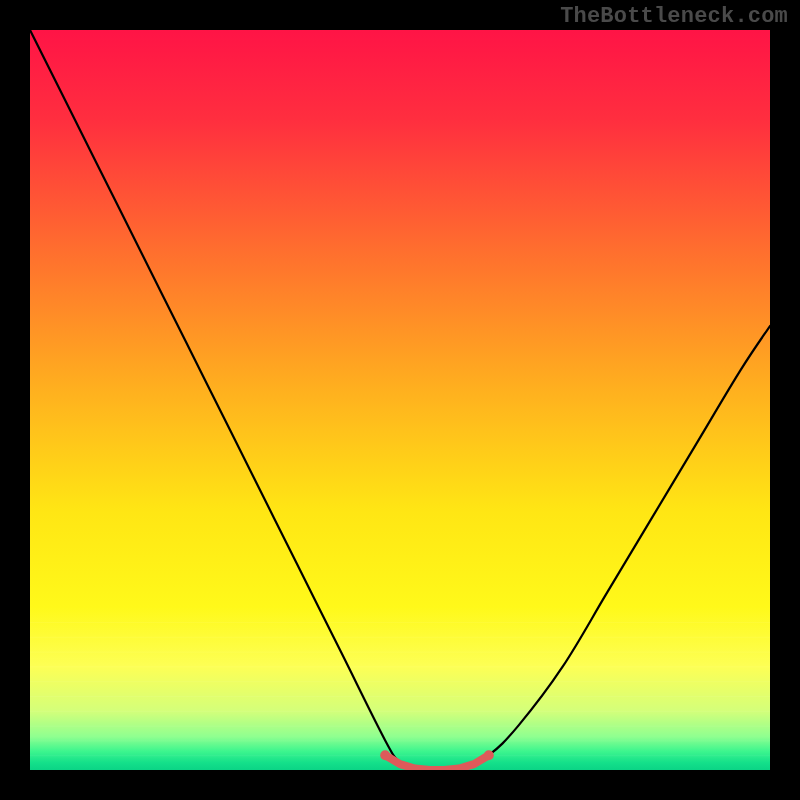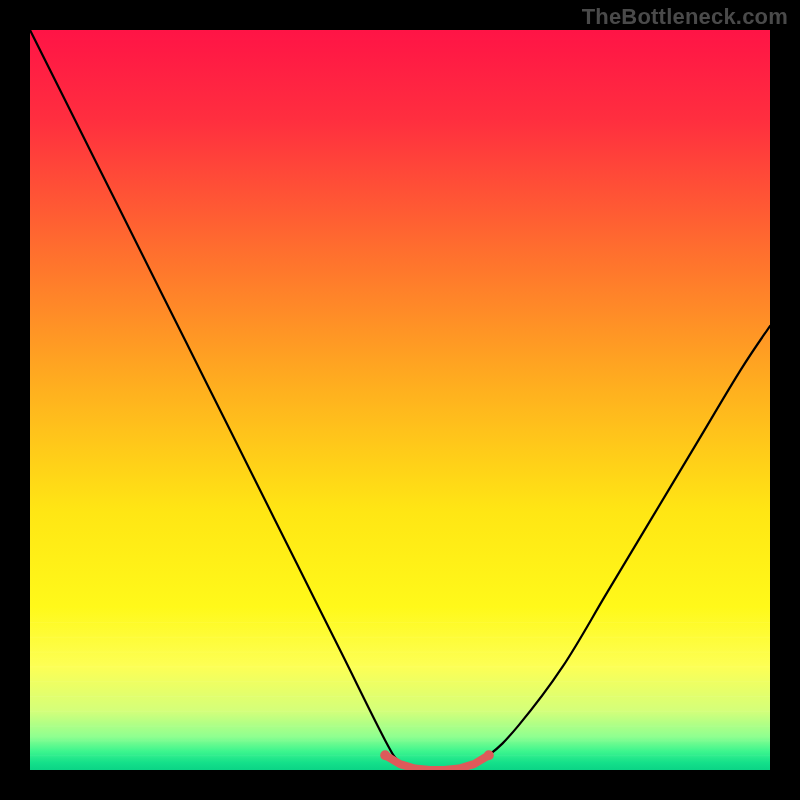--- a/index.html
+++ b/index.html
@@ -14,21 +14,21 @@
     position: relative;
     width: 800px;
     height: 800px;
     background: #000;
   }
   .watermark {
     position: absolute;
     top: 4px;
     right: 12px;
     color: #4a4a4a;
-    font-family: Liberation Sans, sans-serif;
+    font-family: Liberation Mono, monospace;
     font-size: 22px;
     font-weight: 600;
     letter-spacing: 0.2px;
   }
   .plot-wrap {
     position: absolute;
     left: 30px;
     top: 30px;
     width: 740px;
     height: 740px;

